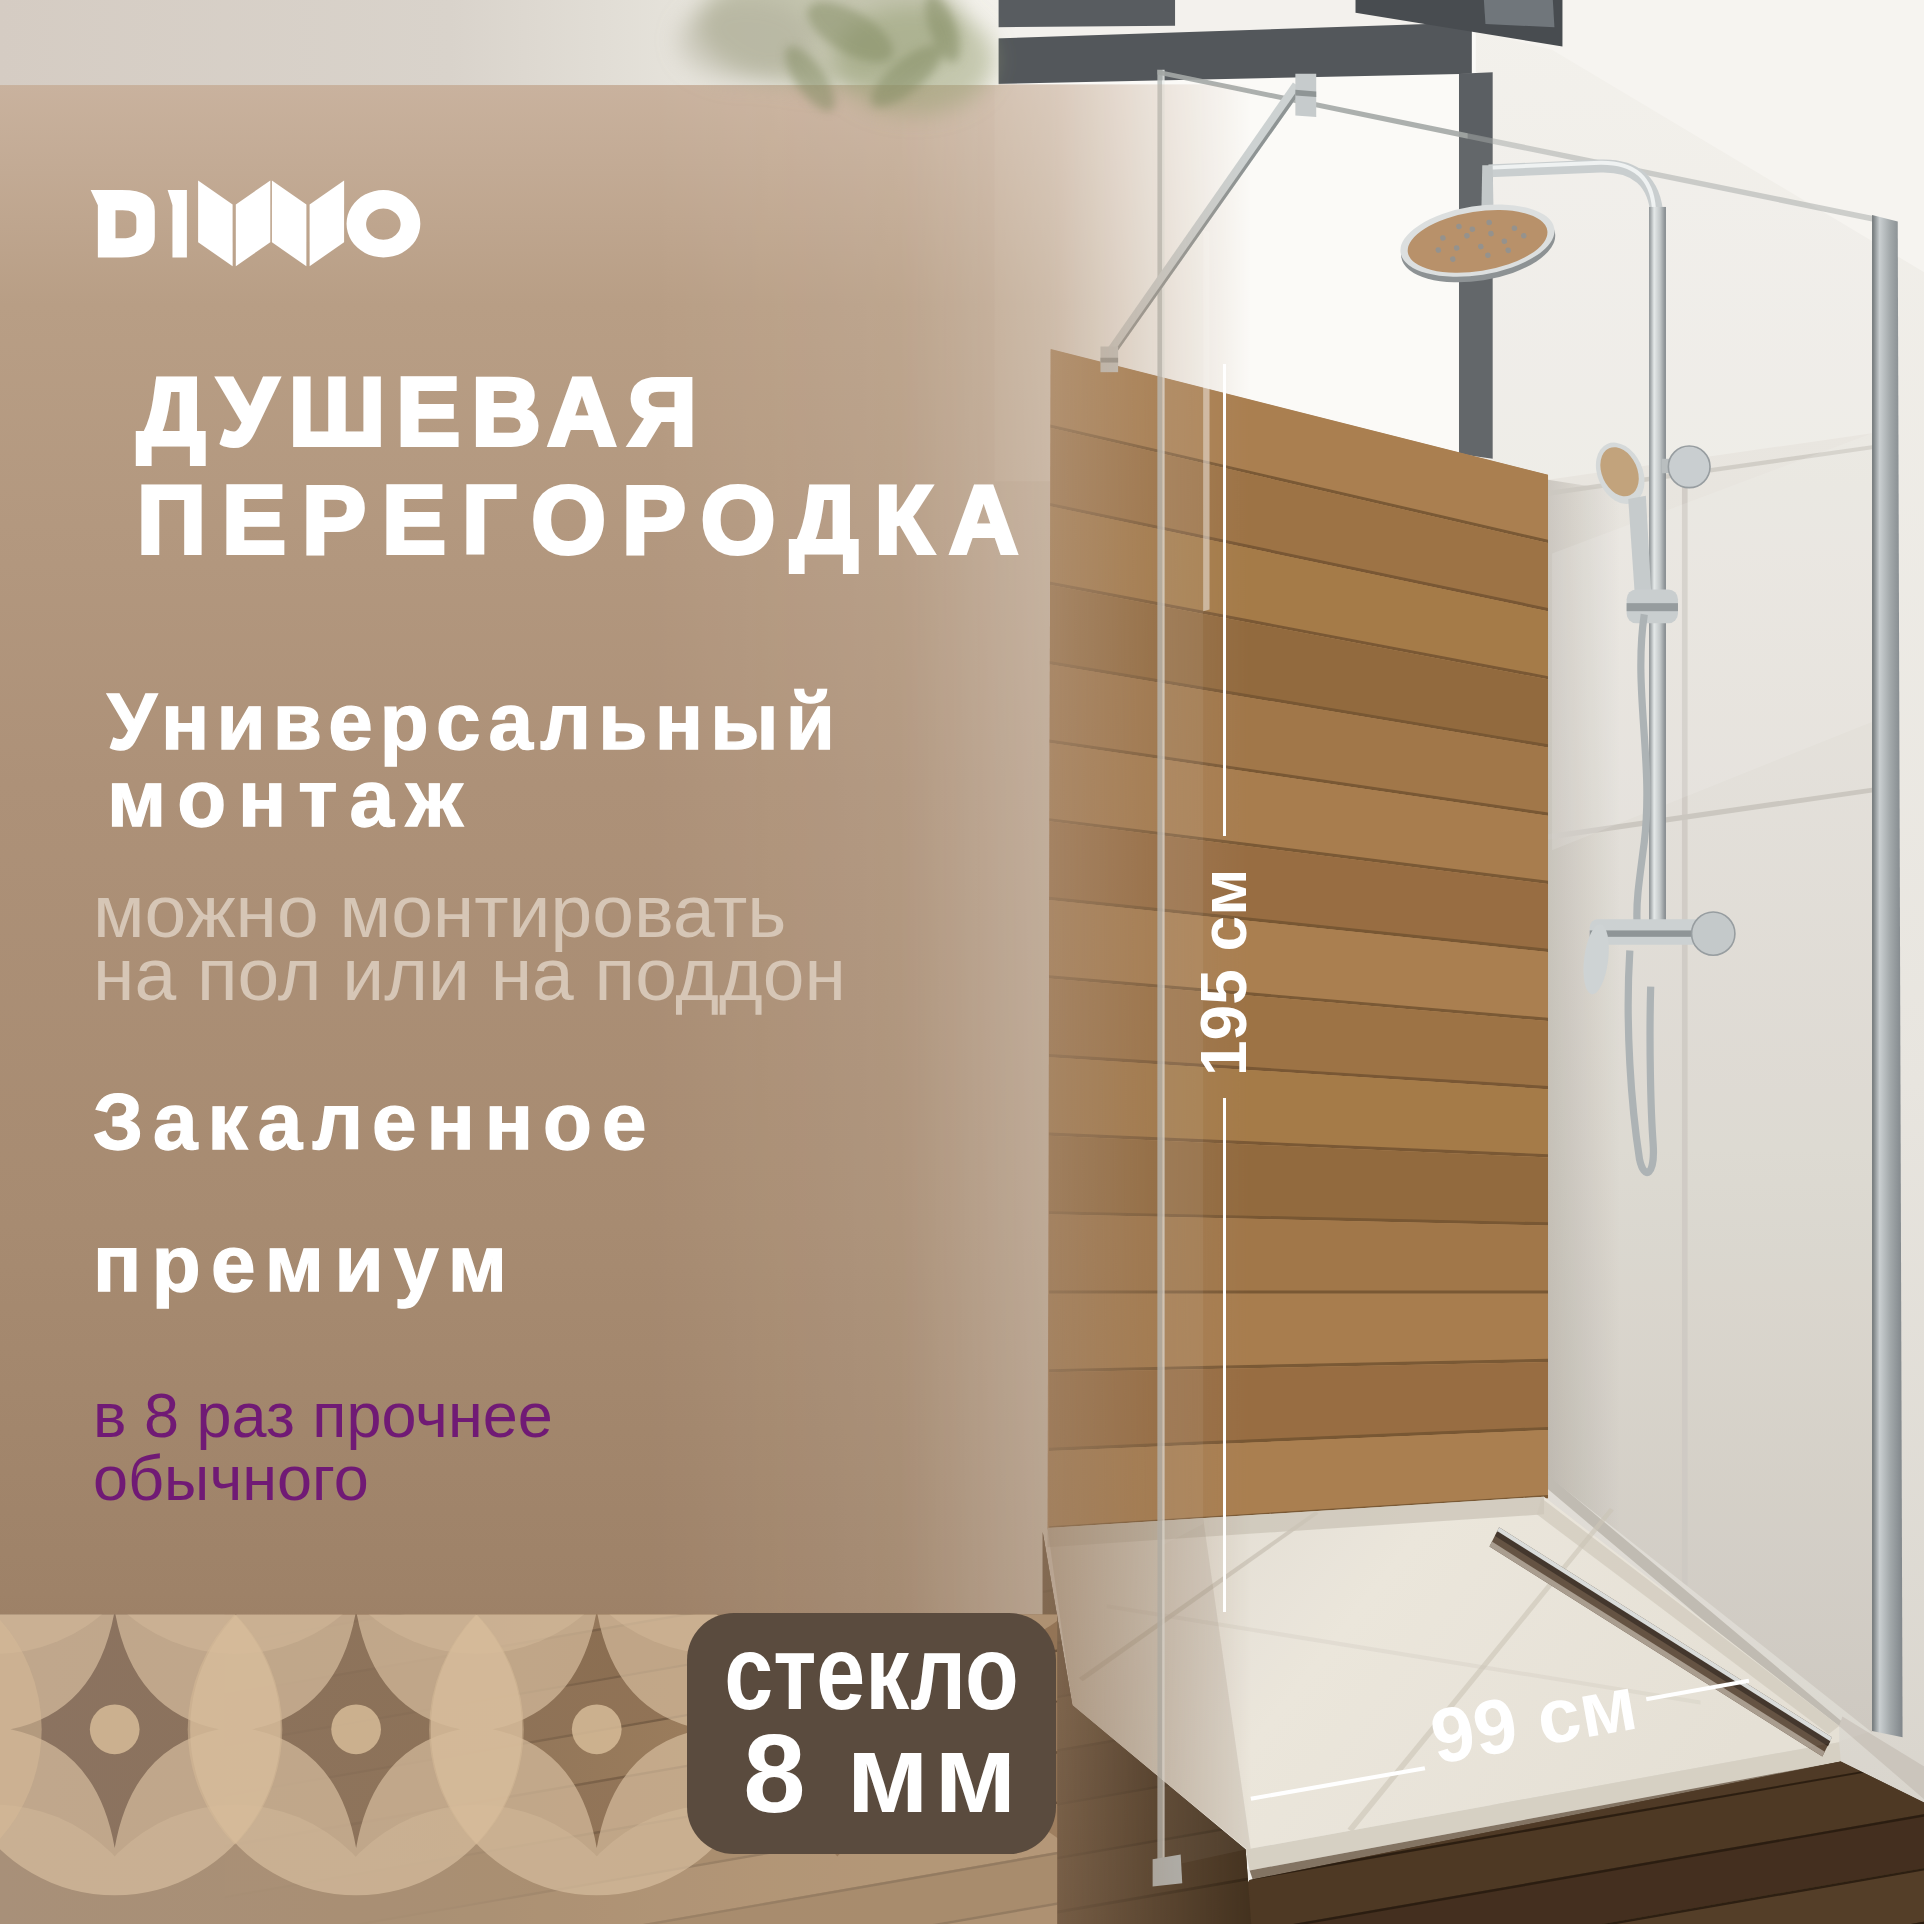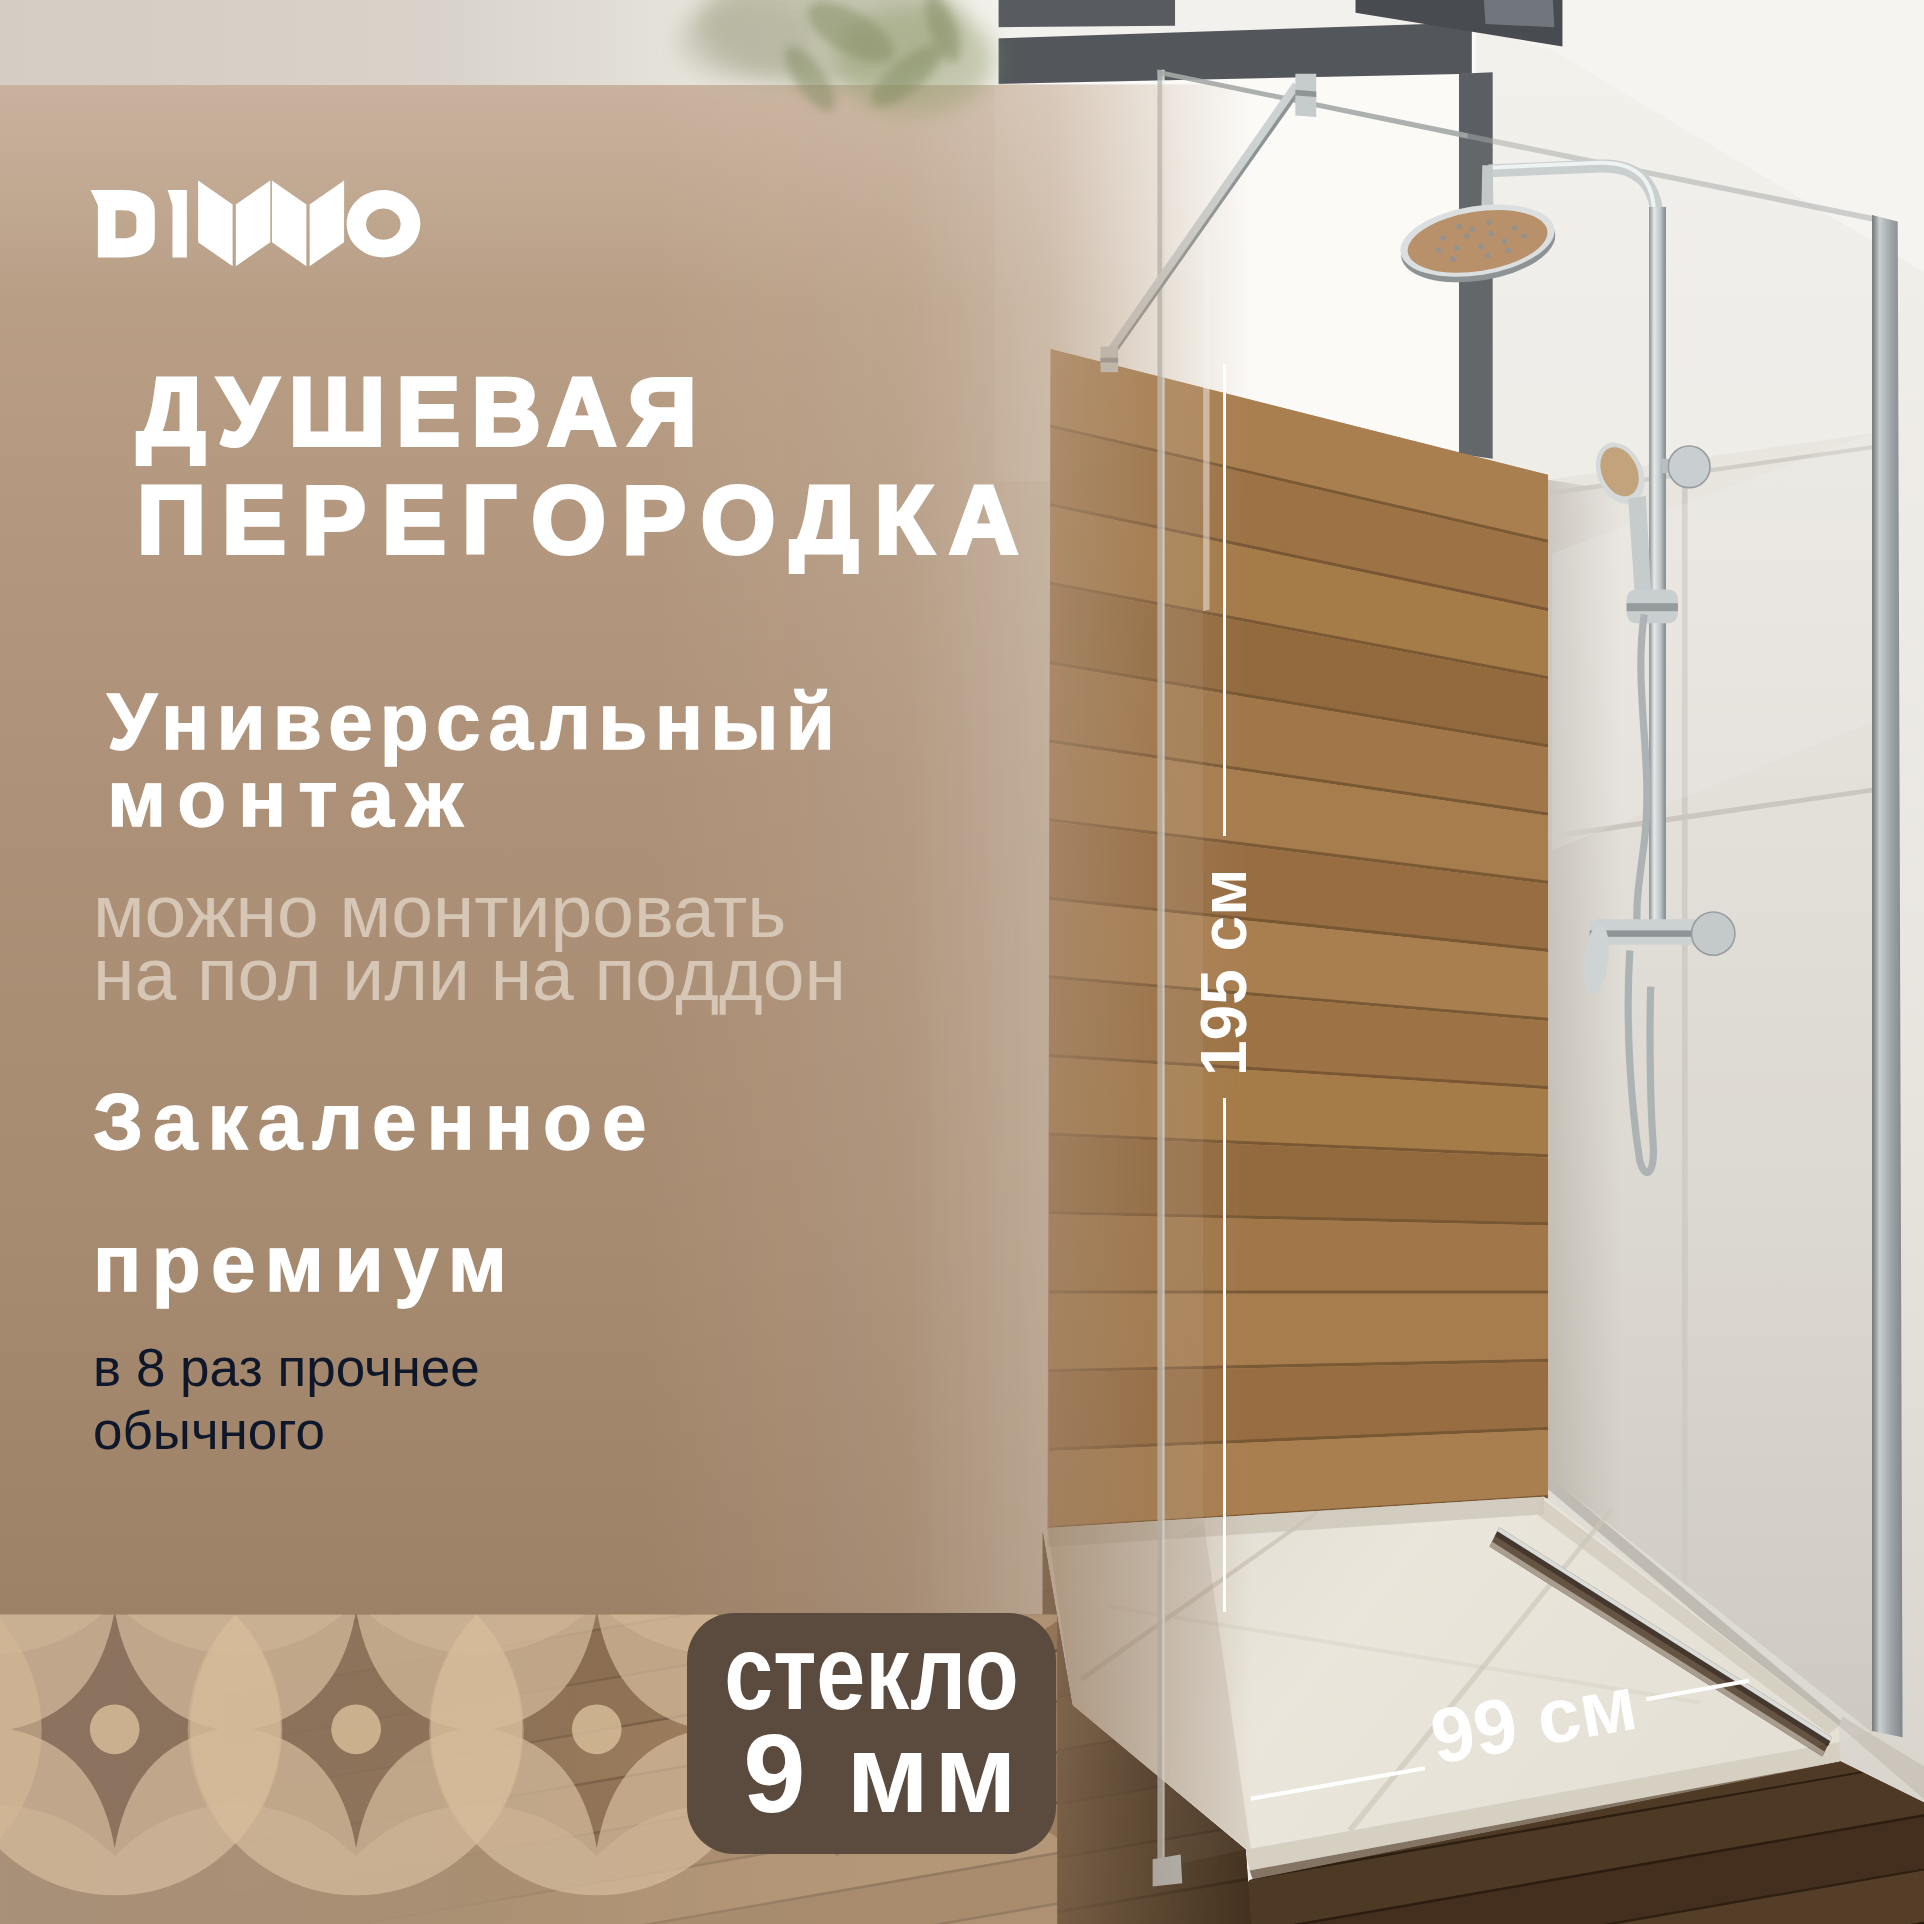--- a/index.html
+++ b/index.html
@@ -485,27 +485,27 @@
 </svg>
 
 <div class="abs" style="left:93px;top:358px;color:#ffffff;font-weight:bold;font-size:96px;line-height:108px;margin-left:44px;-webkit-text-stroke:4px #ffffff;"><span style="letter-spacing:11.2px;">ДУШЕВАЯ</span><br><span style="letter-spacing:16px;">ПЕРЕГОРОДКА</span></div>
 
 <div class="abs" style="left:107px;top:683px;color:#ffffff;font-weight:bold;font-size:80px;line-height:77px;-webkit-text-stroke:1.3px #ffffff;"><span style="letter-spacing:7.2px;">Универсальный</span><br><span style="letter-spacing:12px;">монтаж</span></div>
 
 <div class="abs" style="left:93px;top:880px;color:#d6c6b6;font-size:75px;line-height:63px;">можно монтировать<br>на пол или на поддон</div>
 
 <div class="abs" style="left:93px;top:1086px;color:#ffffff;font-weight:bold;font-size:80px;line-height:71px;-webkit-text-stroke:1.3px #ffffff;"><span style="letter-spacing:10px;">Закаленное</span><br><br><span style="letter-spacing:10.4px;">премиум</span></div>
 
-<div class="abs" style="left:93px;top:1336px;color:#0f172a;font-size:53px;line-height:63px;">в 8 раз прочнее<br>обычного</div>
+<div class="abs" style="left:93px;top:1384px;color:#701a75;font-size:63px;line-height:63px;">в 8 раз прочнее<br>обычного</div>
 
 <div class="abs" style="left:687px;top:1613px;width:369px;height:241px;border-radius:47px;background:#5a4b3e;"></div>
 
 <div class="abs" style="left:687px;top:1630px;width:369px;text-align:center;color:#fff;font-size:106px;line-height:85px;font-weight:bold;transform:scaleX(0.83);">стекло</div>
 
-<div class="abs" style="left:698px;top:1726px;width:369px;text-align:center;color:#fff;font-size:112px;line-height:95px;font-weight:bold;letter-spacing:4.8px;">9 мм</div>
+<div class="abs" style="left:698px;top:1726px;width:369px;text-align:center;color:#fff;font-size:112px;line-height:95px;font-weight:bold;letter-spacing:4.8px;">8 мм</div>
 
 <div class="abs" style="left:1223px;top:364px;width:3.2px;height:472px;background:#ffffff;"></div>
 
 <div class="abs" style="left:1224px;top:1076px;width:0;height:0;">
     <div style="transform:rotate(-90deg) translate(-50%,-50%);transform-origin:0 0;color:#fff;font-size:64px;font-weight:bold;white-space:nowrap;">195 см</div>
   </div>
 
 <div class="abs" style="left:1223px;top:1098px;width:3.2px;height:514px;background:#ffffff;"></div>
 
 <svg class="abs" style="left:0;top:0" width="1925" height="1925" viewBox="0 0 2400 2400">

